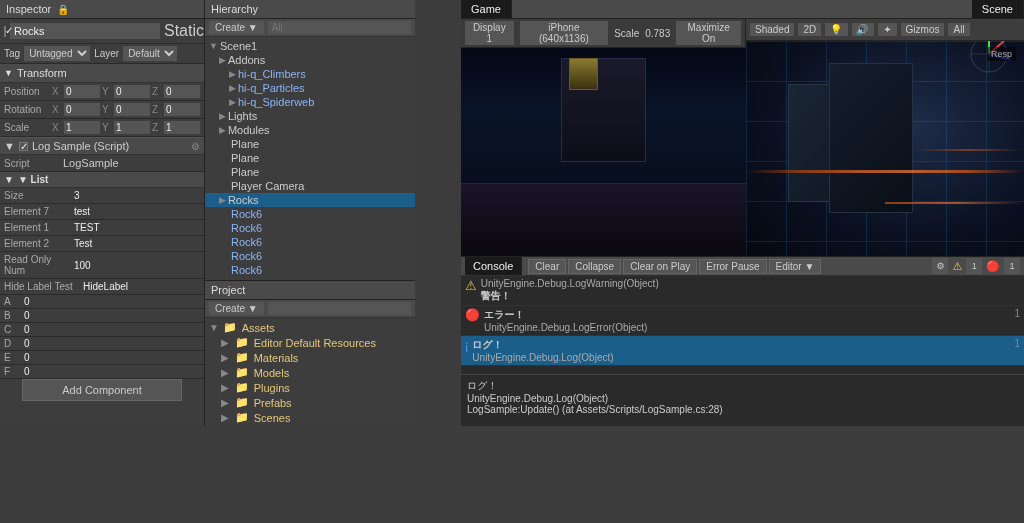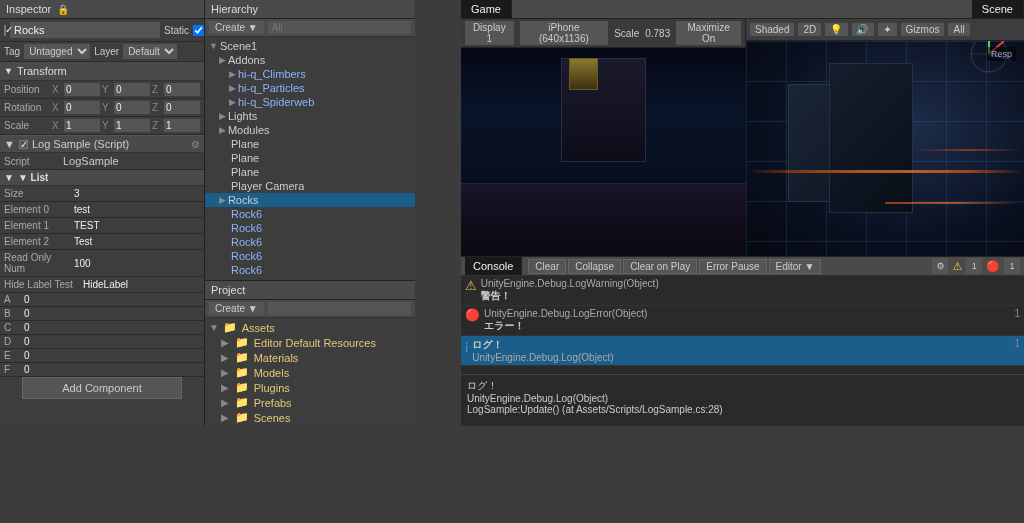--- a/index.html
+++ b/index.html
@@ -56,21 +56,21 @@
     .object-name {
       background: #555;
       color: #eee;
       border: none;
       padding: 2px 4px;
       font-size: 11px;
       flex: 1;
     }
     .static-label {
       color: #ccc;
-      font-size: 10px;
+      font-size: 16px;
     }
     .static-check {
       width: 11px; height: 11px;
     }
     .tag-layer-row {
       display: flex;
       align-items: center;
       padding: 2px 4px;
       gap: 4px;
       font-size: 10px;
@@ -598,21 +598,21 @@
 
       <div class="list-header">
         <span>▼</span>
         <span>▼ List</span>
       </div>
       <div class="list-row">
         <span class="list-key">Size</span>
         <span class="list-val">3</span>
       </div>
       <div class="list-row">
-        <span class="list-key">Element 0</span>
+        <span class="list-key">Element 7</span>
         <span class="list-val">test</span>
       </div>
       <div class="list-row">
         <span class="list-key">Element 1</span>
         <span class="list-val">TEST</span>
       </div>
       <div class="list-row">
         <span class="list-key">Element 2</span>
         <span class="list-val">Test</span>
       </div>
@@ -904,22 +904,22 @@
     <span style="color:#e8c840;font-size:13px;">⚠</span>
     <div class="ci-text">
       <div style="color:#aaa;">UnityEngine.Debug.LogWarning(Object)</div>
       <div style="font-weight:bold;">警告！</div>
     </div>
     <span class="ci-count"></span>
   </div>
               <div class="console-item">
     <span style="font-size:12px;">🔴</span>
     <div class="ci-text">
+      <div style="font-weight:bold;">エラー！</div>
       <div style="color:#aaa;">UnityEngine.Debug.LogError(Object)</div>
-      <div style="font-weight:bold;">エラー！</div>
     </div>
     <span class="ci-count">1</span>
   </div>
               <div class="console-item selected">
     <span style="color:#5090e8;font-size:13px;">ℹ</span>
     <div class="ci-text">
       <div style="font-weight:bold;">ログ！</div>
       <div style="color:#aaa;">UnityEngine.Debug.Log(Object)</div>
     </div>
     <span class="ci-count">1</span>

